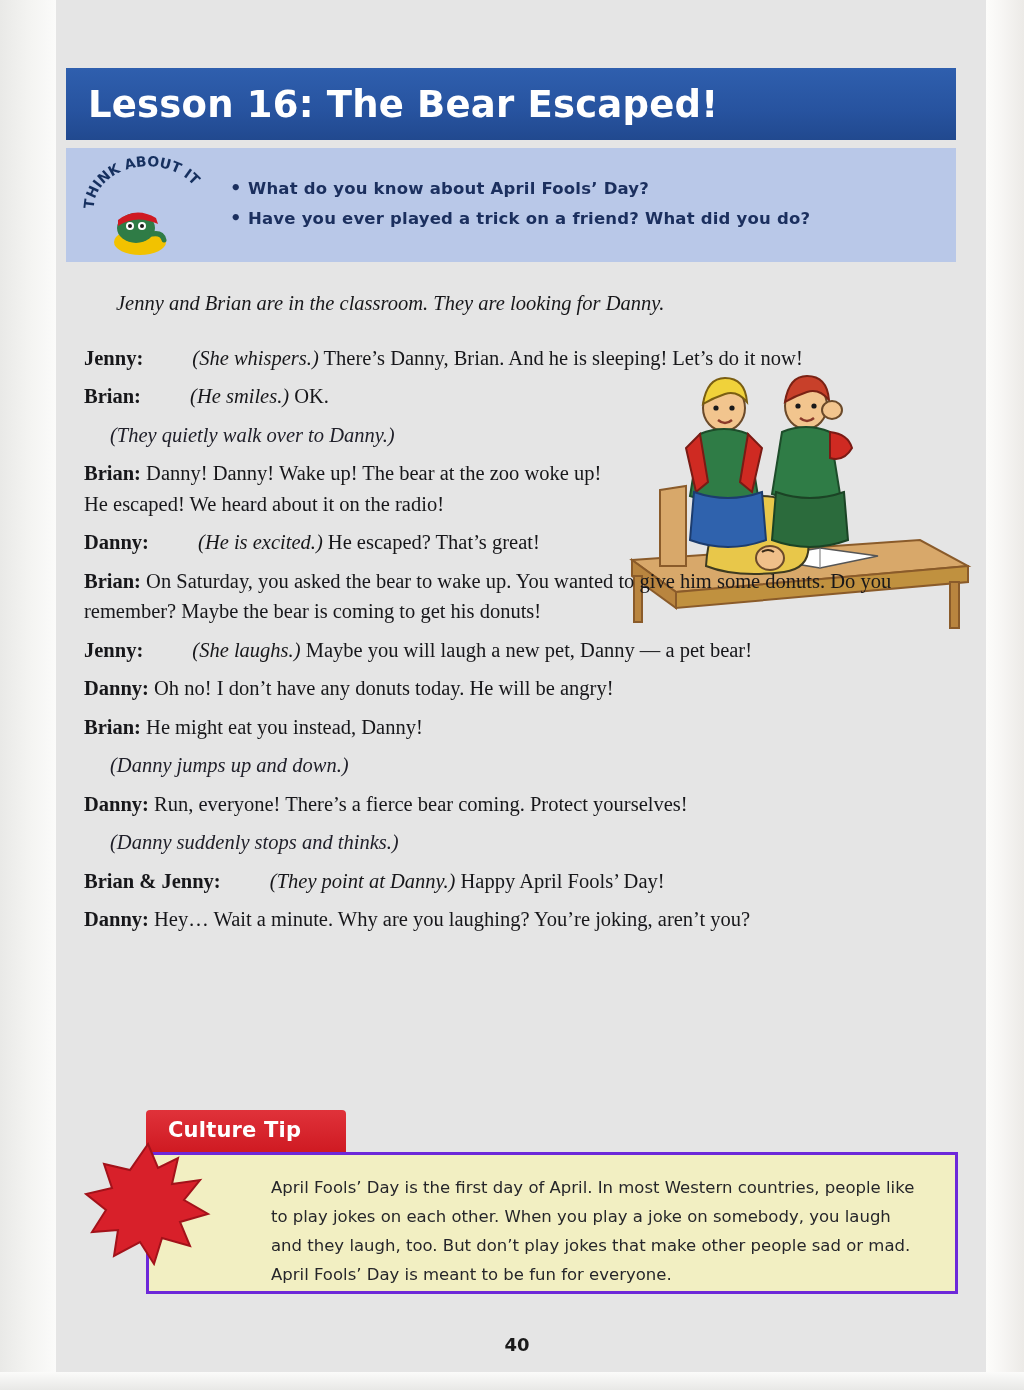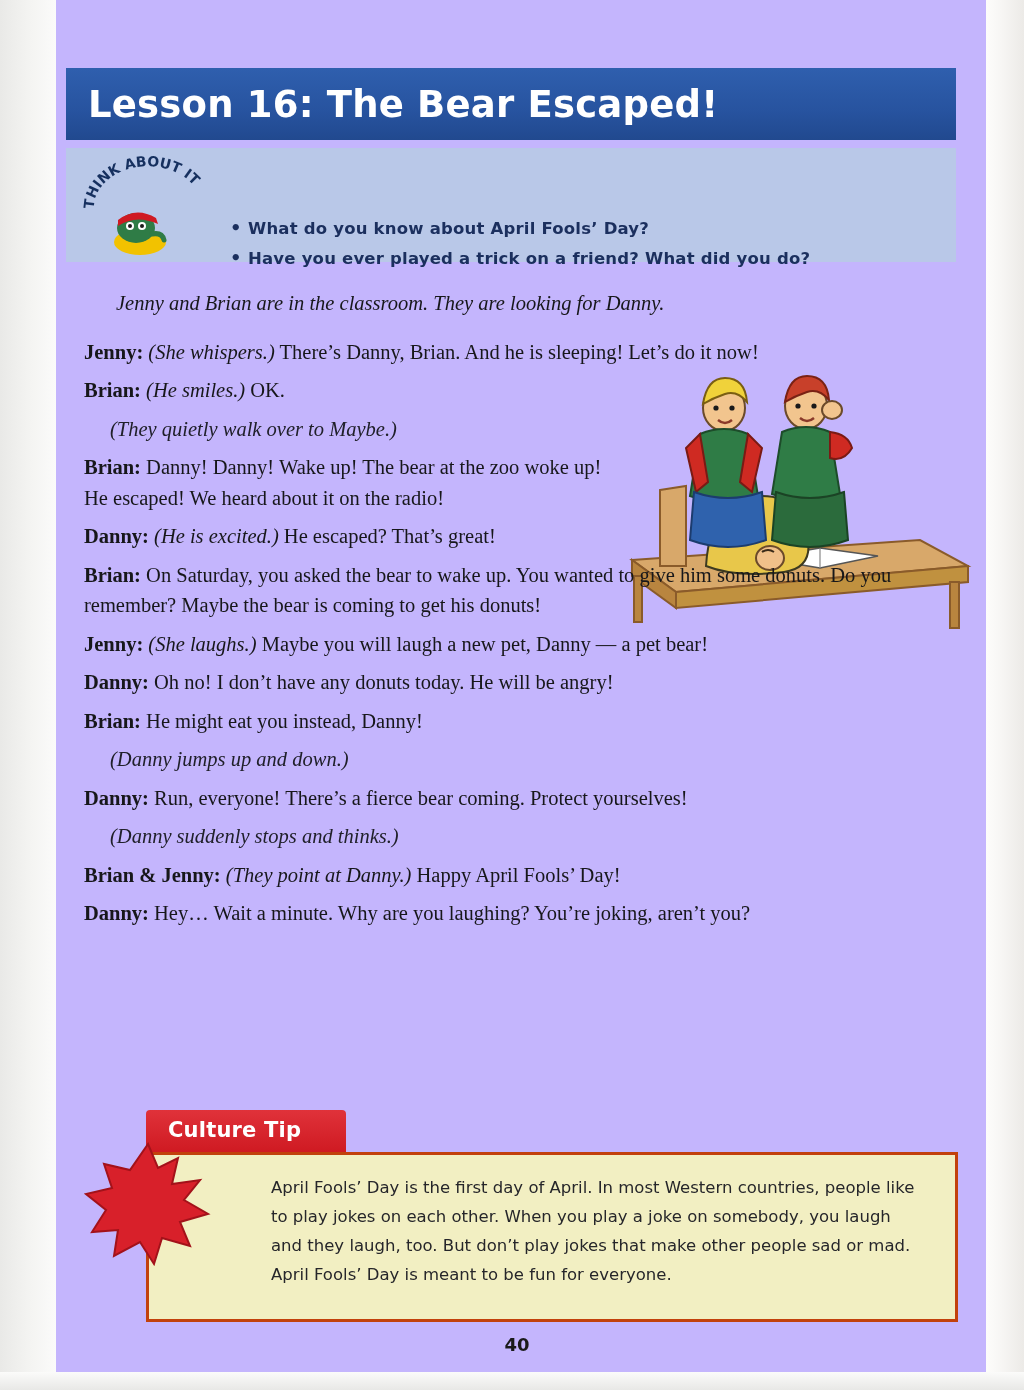--- a/index.html
+++ b/index.html
@@ -12,21 +12,21 @@
     height: 1390px;
     position: relative;
     font-family: "Liberation Serif", serif;
     overflow: hidden;
   }
   .page {
     position: absolute;
     left: 0; top: 0;
     width: 1024px;
     height: 1390px;
-    background: #c4b5fd;
+    background: #e5e5e5;
     text-decoration: underline;
   }
   
   .edge-left {
     position: absolute;
     left: 0; top: 0;
     width: 56px; height: 1390px;
     background: linear-gradient(to right,#e9e9e7 0%,#f4f4f2 55%,#fbfbfa 100%);
   }
   .edge-right {
@@ -70,21 +70,20 @@
   }
   .think-badge {
     position: absolute;
     left: 12px; top: 8px;
     width: 140px; height: 100px;
   }
   .think-questions {
     position: absolute;
     left: 162px; top: 26px;
     width: 710px;
-    margin-top: 40px;
   }
   .think-q {
     font-family: "DejaVu Sans", sans-serif;
     font-size: 16.5px;
     font-weight: bold;
     color: #1b2f5e;
     line-height: 30px;
     position: relative;
     padding-left: 20px;
     letter-spacing: .2px;
@@ -112,27 +111,28 @@
     text-indent: 0;
   }
   .line.stage {
     font-style: italic;
     padding-left: 26px;
     color: #20202a;
   }
   .line.intro {
     font-style: italic;
     padding-left: 32px;
-    margin-bottom: 18px;
+    margin-bottom: 24px;
   }
   .spk {
     font-weight: bold;
   }
   .it {
     font-style: italic;
+    margin-left: 44px;
   }
   .narrow {
     width: 520px;
   }
 
   
   .illus {
     position: absolute;
     left: 620px; top: 370px;
     width: 360px; height: 270px;
@@ -158,23 +158,23 @@
     font-weight: bold;
     font-size: 21px;
     color: #ffffff;
     position: absolute;
     left: 22px; top: 8px;
     letter-spacing: .2px;
   }
   .culture-box {
     position: absolute;
     left: 62px; top: 42px;
-    width: 812px; height: 170px;
+    width: 812px; height: 142px;
     background: #f2efc2;
-    border: 3px solid #c2410c;
+    border: 3px solid #6d28d9;
     box-sizing: border-box;
   }
   .culture-text {
     font-family: "DejaVu Sans", sans-serif;
     font-size: 16.5px;
     color: #26262a;
     line-height: 29px;
     padding: 18px 30px 0 122px;
   }
   .maple {
@@ -285,21 +285,21 @@
       <span class="it">(She whispers.)</span>
       <span>There’s Danny, Brian. And he is sleeping! Let’s do it now!</span>
     </div>
 
     <div class="line">
       <span class="spk">Brian:</span>
       <span class="it">(He smiles.)</span>
       <span>OK.</span>
     </div>
 
-    <div class="line stage">(They quietly walk over to Maybe.)</div>
+    <div class="line stage">(They quietly walk over to Danny.)</div>
 
     <div class="line narrow">
       <span class="spk">Brian:</span>
       <span>Danny! Danny! Wake up! The bear at the zoo woke up! He escaped! We heard about it on the radio!</span>
     </div>
 
     <div class="line narrow">
       <span class="spk">Danny:</span>
       <span class="it">(He is excited.)</span>
       <span>He escaped? That’s great!</span>

